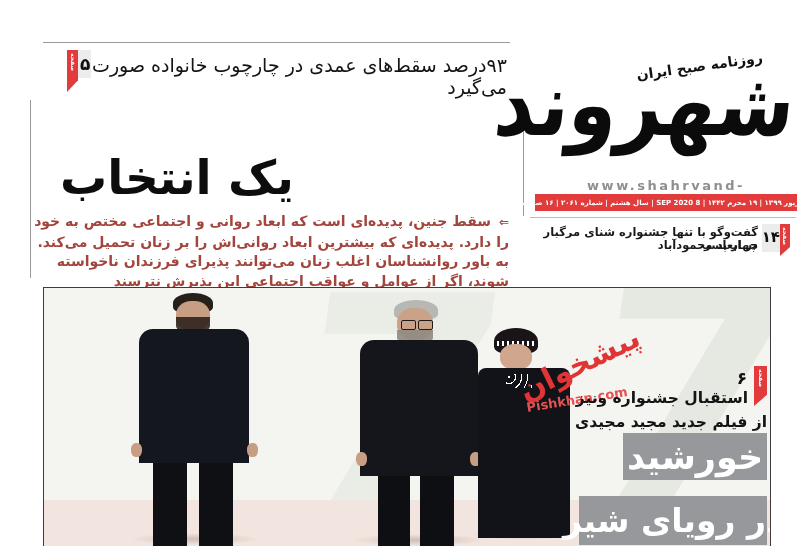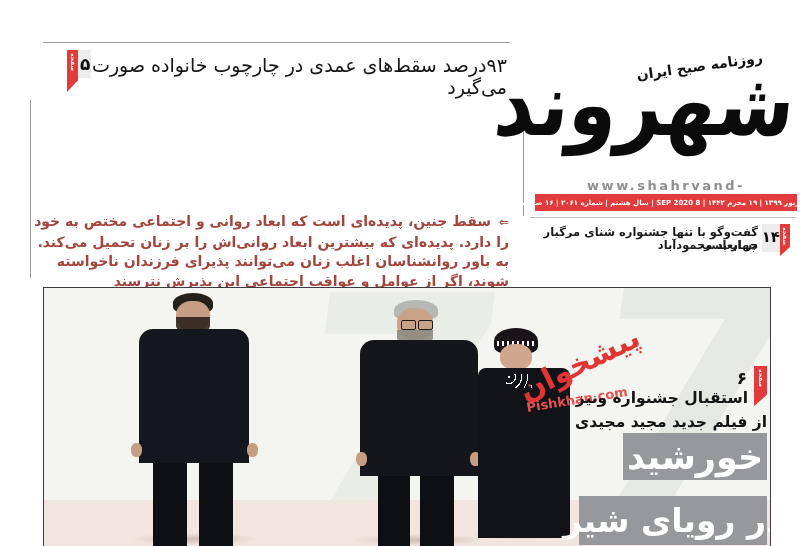--- a/index.html
+++ b/index.html
@@ -55,20 +55,21 @@
   <div class="abs rule" style="left:30px;top:100px;width:1px;height:178px;"></div>
   <div class="abs rule" style="left:530px;top:217px;width:266px;height:1px;background:#bdbdbd;"></div>
 
   <div class="abs" style="left:45px;top:50px;width:22px;height:28px;background:#ececec;margin-left:24px;">
     <div class="badge-num" style="font-size:17px;line-height:28px;">۱۵</div>
   </div>
   <div class="abs badge-ribbon" style="left:67px;top:50px;width:11px;height:42px;">
     <span>صفحه</span>
   </div>
   <div class="abs kicker15" style="left:85px;top:54px;width:422px;">۹۳درصد سقط‌های عمدی در چارچوب خانواده صورت می‌گیرد</div>
+  <div class="abs headline-main" style="left:60px;top:150px;">یک انتخاب</div>
   <div class="abs lead" style="left:33px;top:212px;width:476px;">
     <span class="arrow">⇐</span>
     <span>سقط جنین، پدیده‌ای است که ابعاد روانی و اجتماعی مختص به خود را دارد. پدیده‌ای که بیشترین ابعاد روانی‌اش را بر زنان تحمیل می‌کند. به باور روانشناسان اغلب زنان می‌توانند پذیرای فرزندان ناخواسته شوند، اگر از عوامل و عواقب اجتماعی این پذیرش نترسند</span>
   </div>
 
   <div class="abs tagline" style="left:636px;top:58px;">روزنامه صبح ایران</div>
   <div class="abs logo" style="left:535px;top:66px;width:260px;">شهروند</div>
   <div class="abs website" style="left:535px;top:178px;width:262px;">www.shahrvand-newspaper.ir</div>
   <div class="abs datebar" style="left:535px;top:194px;width:262px;height:17px;">سه‌شنبه | ۱۸ شهریور ۱۳۹۹ | ۱۹ محرم ۱۴۴۲ | 8 SEP 2020 | سال هشتم | شماره ۲۰۶۱ | ۱۶ صفحه | ۱۰۰۰ تومان</div>
 

